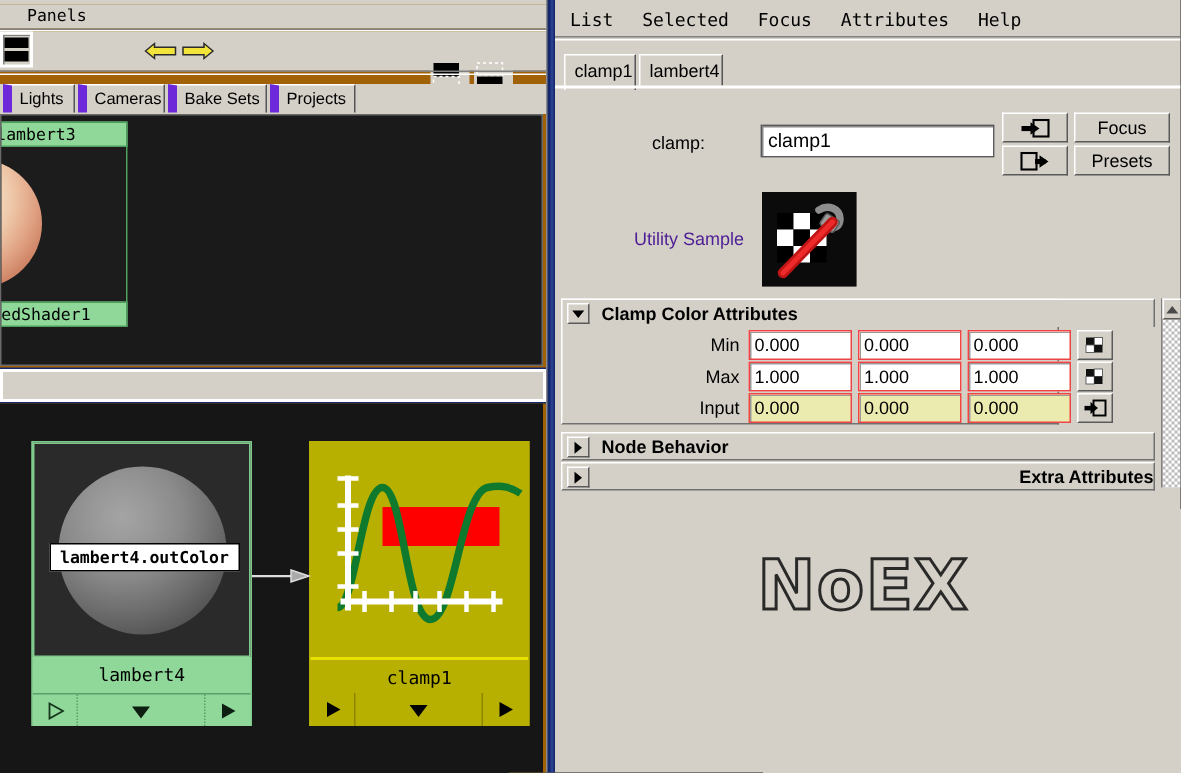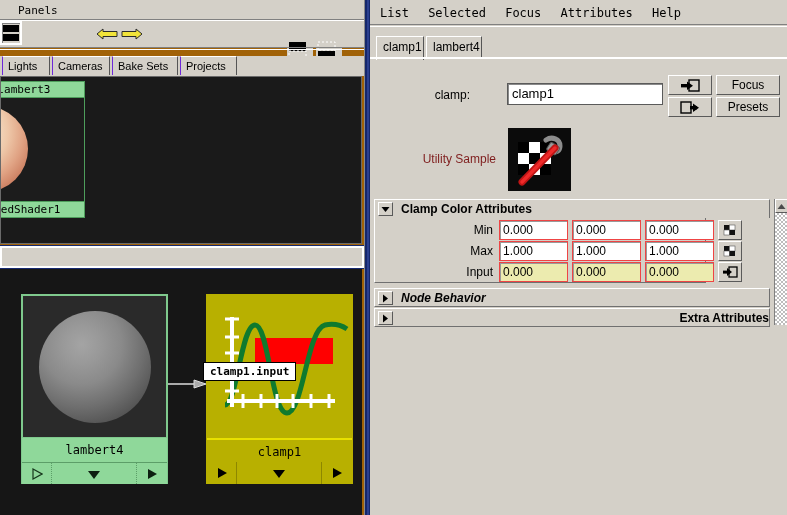--- a/index.html
+++ b/index.html
@@ -66,21 +66,21 @@
   }
 
   
   #left-tabstrip {
     position: absolute; left: 0; top: 53px; width: 364px; height: 20px;
     background: #d4d0c8;
   }
   .htab {
     position: absolute; top: 0; height: 19px;
     background: #d4d0c8;
-    border-left: 1px solid #6d28d9;
+    border-left: 6px solid #6d28d9;
     border-top: 1px solid #ffffff;
     border-right: 1px solid #555;
     box-sizing: border-box;
     font-family: "Liberation Sans", sans-serif;
     font-size: 11px; color: #000;
     line-height: 18px;
     padding: 0 5px;
     white-space: nowrap;
     cursor: pointer;
   }
@@ -300,21 +300,21 @@
   #btn-unload{ left: 668px; top: 97px; width: 44px; height: 20px; }
   #btn-focus { left: 716px; top: 75px; width: 64px; height: 20px;
                font-family:"Liberation Sans",sans-serif; font-size:12px; color:#000; }
   #btn-presets{left: 716px; top: 97px; width: 64px; height: 20px;
                font-family:"Liberation Sans",sans-serif; font-size:12px; color:#000; }
 
   
   #util-label {
     position: absolute; left: 366px; top: 152px; width: 130px;
     text-align: right;
-    font-family: "Liberation Sans", sans-serif; font-size: 12px; color: #7f1d1d;
+    font-family: "Liberation Sans", sans-serif; font-size: 12px; color: #4c1d95;
   }
   #util-swatch {
     position: absolute; left: 508px; top: 128px; width: 63px; height: 63px;
     background: #000;
     overflow: hidden;
     cursor: pointer;
   }
 
   
   #attr-area {
@@ -377,21 +377,21 @@
     position: absolute; left: 343px; top: 0; width: 24px; height: 20px;
     background: #d4d0c8;
     border-top: 1px solid #ffffff;
     border-left: 1px solid #ffffff;
     border-right: 1px solid #5a5a5a;
     border-bottom: 1px solid #5a5a5a;
     box-sizing: border-box;
     display: flex; align-items: center; justify-content: center;
     cursor: pointer;
   }
-  #sect-node   { top: 89px; font-style: italic; }
+  #sect-node   { top: 89px; }
   #sect-extra  { top: 109px; text-align: right; }
 
   
   #ae-scroll {
     position: absolute; left: 774px; top: 199px; width: 13px; height: 126px;
     background:
       repeating-conic-gradient(#ffffff 0% 25%, #bdbdbd 0% 50%) 0 0 / 4px 4px;
     border-left: 1px solid #808080;
     box-sizing: border-box;
   }
@@ -551,21 +551,21 @@
             </svg>
           </div>
         </div>
       </div>
 
       <svg id="conn-line">
         <line x1="0" y1="5" x2="28" y2="5" stroke="#dddddd" stroke-width="1.5"></line>
         <polygon points="26,1 38,5 26,9" fill="#aaaaaa" stroke="#dddddd" stroke-width="1"></polygon>
       </svg>
 
-      <div class="conn-label" id="conn-in">clamp1.input</div>
+      <div class="conn-label" id="conn-out">lambert4.outColor</div>
     </div>
   </div>
 
   <div id="vsplit">
     <div id="vsplit-inner"></div>
   </div>
 
   <div id="right-window">
 
     <div id="ae-menubar">
@@ -703,14 +703,15 @@
   </div>
 
   <div id="ae-scroll">
     <div id="ae-scroll-up">
       <svg width="9" height="7" viewBox="0 0 9 7">
           <polygon points="4.5,1 8.5,6 0.5,6" fill="#4a4a4a"></polygon>
         </svg>
     </div>
   </div>
 
+  <div id="watermark">NoEX</div>
 
 </div>
 
 </body></html>

